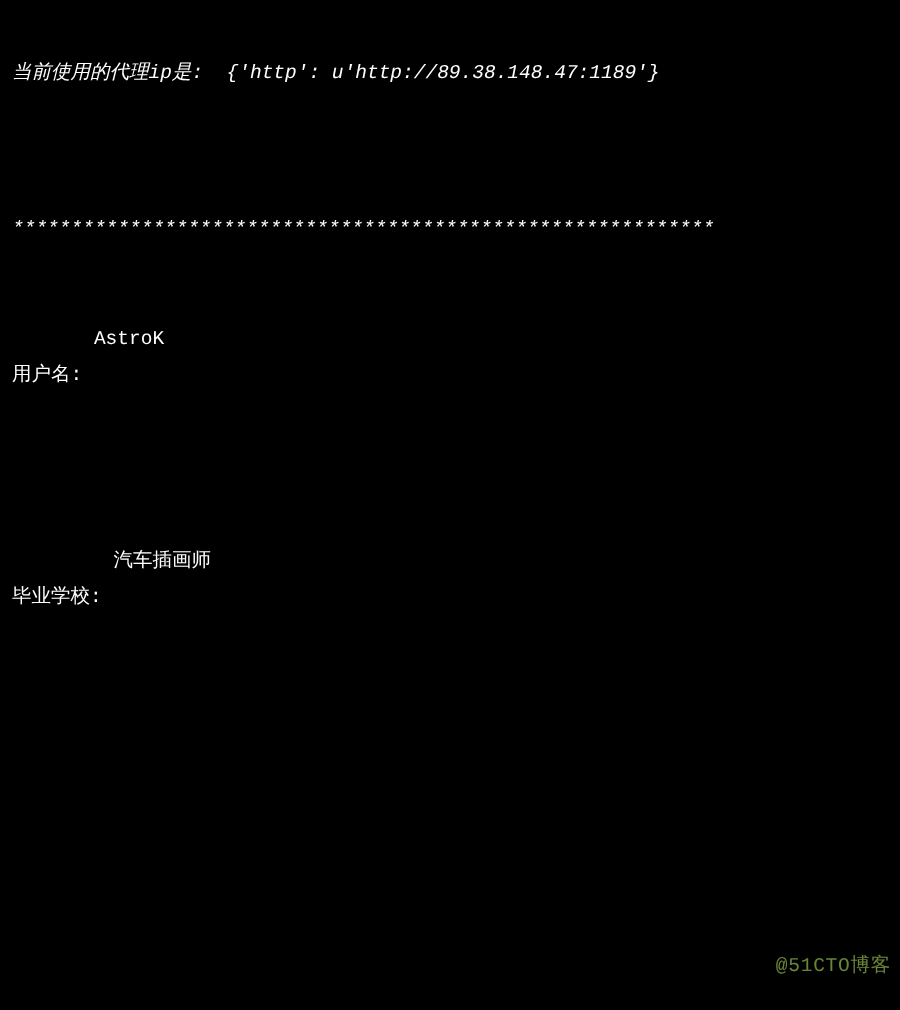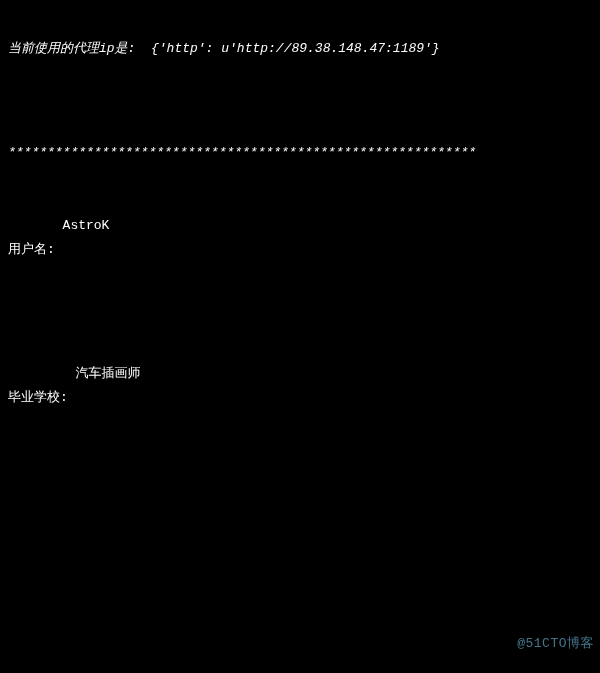--- a/index.html
+++ b/index.html
@@ -39,21 +39,21 @@
       white-space: pre;
       margin-top: 24px;
     }
     .field-value {
       white-space: pre;
     }
     .watermark {
       position: absolute;
       right: 6px;
       bottom: 20px;
-      color: #7dd3fc;
+      color: #bef264;
       font-size: 13px;
       letter-spacing: 0.5px;
       pointer-events: none;
       opacity: 0.55;
     }
   </style>
 </head>
 <body>
 
 <div class="terminal-output">

